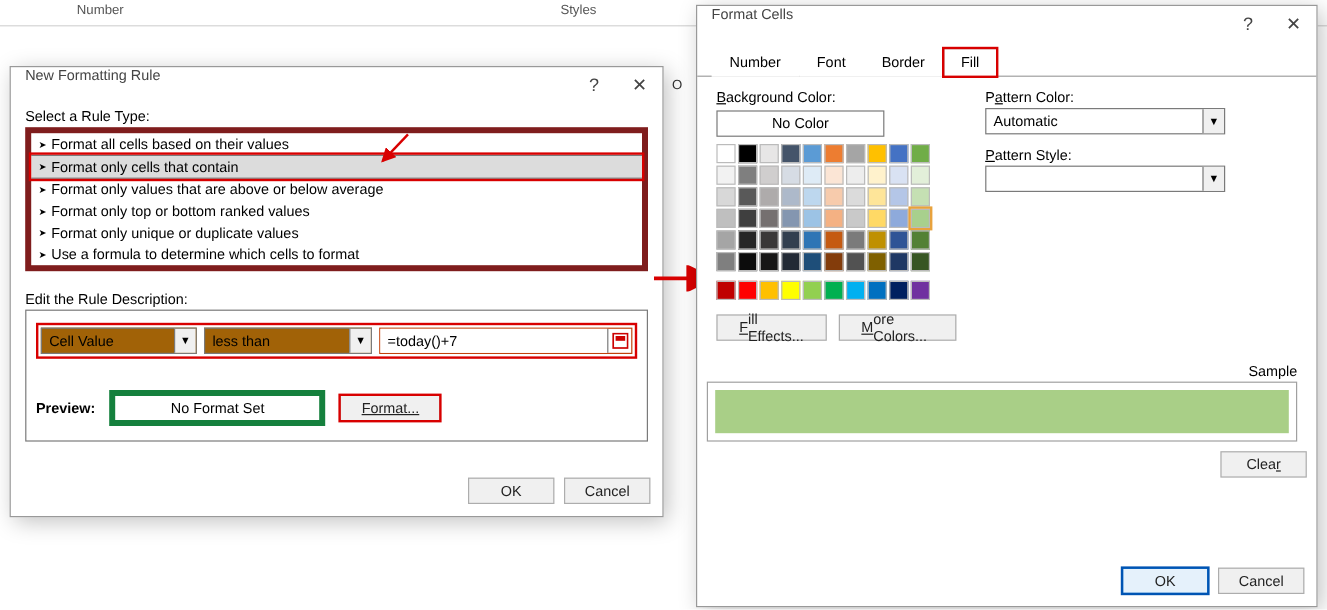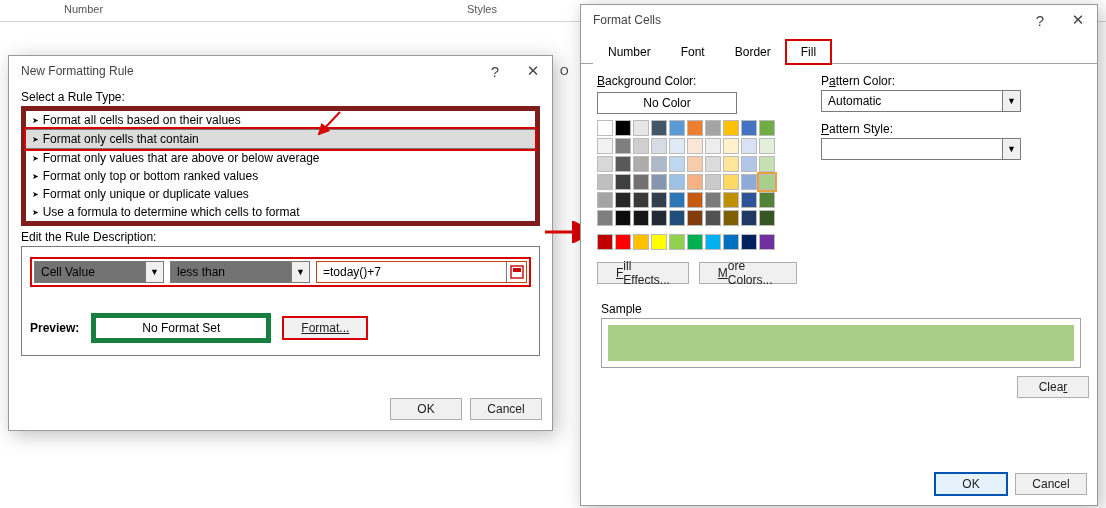--- a/index.html
+++ b/index.html
@@ -5,35 +5,35 @@
   * { box-sizing: border-box; font-family: "Segoe UI", Tahoma, sans-serif; font-size: 12px; }
   body { margin: 0; background: #fff; width: 1106px; height: 508px; position: relative; overflow: hidden; }
 
   
   .ribbon-top { position: absolute; top:0; left:0; right:0; height:22px; border-bottom:1px solid #d4d4d4; }
   .ribbon-label { position:absolute; top:3px; font-size:11px; color:#555; }
   .col-O { position:absolute; top:65px; left:560px; width:18px; color:#333; font-size:11px;}
 
   
   .dialog { position:absolute; background:#fff; border:1px solid #999; box-shadow: 4px 4px 18px rgba(0,0,0,0.25); }
-  .dialog-title { height:30px; display:flex; align-items:center; padding:0 8px 0 12px; color:#444; font-size:12px; position:relative; }
+  .dialog-title { height:30px; display:flex; align-items:flex-start; padding:0 8px 0 12px; color:#444; font-size:12px; position:relative; }
   .title-actions { position:absolute; right:0; top:0; height:30px; display:flex; }
   .title-btn { width:38px; display:flex; align-items:center; justify-content:center; color:#444; font-size:15px; }
   .btn { display:inline-flex; align-items:center; justify-content:center; height:22px; padding:0 18px; background:#f0f0f0; border:1px solid #adadad; font-size:12px; color:#222; }
 
   
   #dlg1 { left:8px; top:55px; width:545px; height:376px; }
   #dlg1 .section { padding: 4px 12px 0 12px; }
   .rule-list { border:5px solid #7f1d1d; margin:2px 0 0 0; }
   .rule-item { padding:2px 6px; display:flex; align-items:center; gap:4px; color:#000; }
   .rule-item::before { content:"➤"; font-size:8px; color:#000; }
   .rule-item.selected { background:#dcdcdc; border-top:1px solid #7a7a7a; border-bottom:1px solid #7a7a7a; }
   .desc-box { border:1px solid #7a7a7a; margin-top:2px; padding:6px 8px 12px 8px; }
   .field-row { display:flex; gap:6px; align-items:center; margin-top:4px; }
-  .combo { display:flex; align-items:center; border:1px solid #7a7a7a; height:22px; background:#737373; }
+  .combo { display:flex; align-items:center; border:1px solid #7a7a7a; height:22px; background:#a16207; }
   .combo span { padding:0 6px; flex:1; }
   .combo .dd { width:18px; height:100%; display:flex; align-items:center; justify-content:center; border-left:1px solid #7a7a7a; background:#f0f0f0; font-size:9px;}
   .refbox { display:flex; border:1px solid #c2410c; flex:1; height:22px; }
   .refbox input { flex:1; border:none; padding:0 6px; font-size:12px; outline:none; }
   .refbox .ref-btn { width:20px; display:flex; align-items:center; justify-content:center; border-left:1px solid #7a7a7a;}
   .preview-row { display:flex; align-items:center; gap:12px; margin-top:26px;}
   .preview-box { border:5px solid #15803d; width:180px; height:30px; display:flex; align-items:center; justify-content:center; }
   .dlg-buttons { position:absolute; right:10px; bottom:10px; display:flex; gap:8px; }
 
   
@@ -51,21 +51,21 @@
   .right-col { flex:1; }
   .nocolor-btn { width:140px; height:22px; border:1px solid #7a7a7a; display:flex; align-items:center; justify-content:center; margin:4px 0 6px 0; }
   .swatch-grid { display:grid; grid-template-columns: repeat(10, 16px); grid-auto-rows:16px; gap:2px; }
   .sw { border:1px solid #bbb; }
   .sw.sel { outline:2px solid #e8a23d; outline-offset:0; }
   .std-row { margin-top:8px; display:grid; grid-template-columns: repeat(10,16px); grid-auto-rows:16px; gap:2px;}
   .fx-row { display:flex; gap:10px; margin-top:12px; }
   .pcombo { display:flex; border:1px solid #7a7a7a; width:200px; height:22px; margin-top:2px;}
   .pcombo .txt{ flex:1; padding:0 6px; display:flex; align-items:center;}
   .pcombo .dd{ width:18px; border-left:1px solid #7a7a7a; background:#f0f0f0; display:flex; align-items:center; justify-content:center; font-size:9px;}
-  .sample { margin:8px 16px 0 20px; }
+  .sample { margin:8px 16px 0 8px;text-align:right; }
   .sample .sbox { border:1px solid #a0a0a0; height:50px; margin-top:2px; padding:6px;}
   .sample .sfill { width:100%; height:100%; background:#a9cf87; }
   .clear-row { display:flex; justify-content:flex-end; padding:8px 8px 0 16px;}
   #dlg2 .ok-btn { outline:2px solid #0054b3; outline-offset:-1px; background:#e5f1fb; border-color:#0078d7;}
 
   
   .arrow { position:absolute; pointer-events:none; }
 </style>
 </head>
 <body>
@@ -100,21 +100,21 @@
           <span>Format only top or bottom ranked values</span>
         </div>
       <div class="rule-item">
           <span>Format only unique or duplicate values</span>
         </div>
       <div class="rule-item">
           <span>Use a formula to determine which cells to format</span>
         </div>
     </div>
   </div>
-  <div class="section" style="margin-top:0;">
+  <div class="section" style="margin-top:12px;">
     <div>Edit the Rule Description:</div>
     <div class="desc-box">
       <div style="border:2px solid #d80000; padding:2px 2px; margin-top:4px;">
       <div class="field-row" style="margin-top:0">
         <div class="combo" style="width:130px">
           <span>Cell Value</span>
           <div class="dd">▼</div>
         </div>
         <div class="combo" style="width:140px">
           <span>less than</span>

